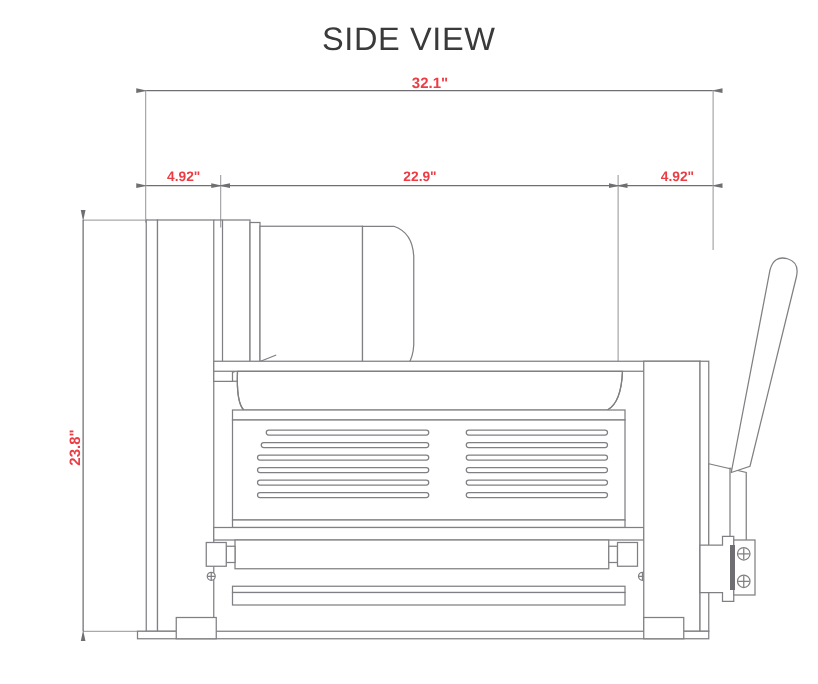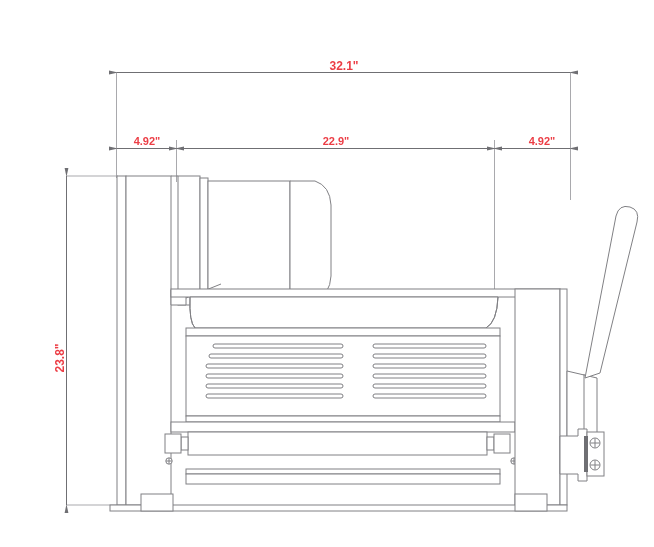--- a/index.html
+++ b/index.html
@@ -44,20 +44,21 @@
     font-size: 11px;
     font-weight: bold;
     fill: #ec3d45;
   }
 </style>
 </head>
 <body>
 
 <div id="stage">
 
+  <div class="title">SIDE VIEW</div>
 
   <svg width="654" height="547" viewBox="0 0 654 547">
 
     <defs>
       <marker id="arrowStart" markerWidth="9" markerHeight="7" refX="8" refY="3.5" orient="auto" markerUnits="userSpaceOnUse">
         <path d="M 9 3.5 L 0 1.6 L 0 5.4 Z" fill="#6f6f73"></path>
       </marker>
       <marker id="arrowEnd" markerWidth="9" markerHeight="7" refX="1" refY="3.5" orient="auto" markerUnits="userSpaceOnUse">
         <path d="M 0 3.5 L 9 1.6 L 9 5.4 Z" fill="#6f6f73"></path>
       </marker>

